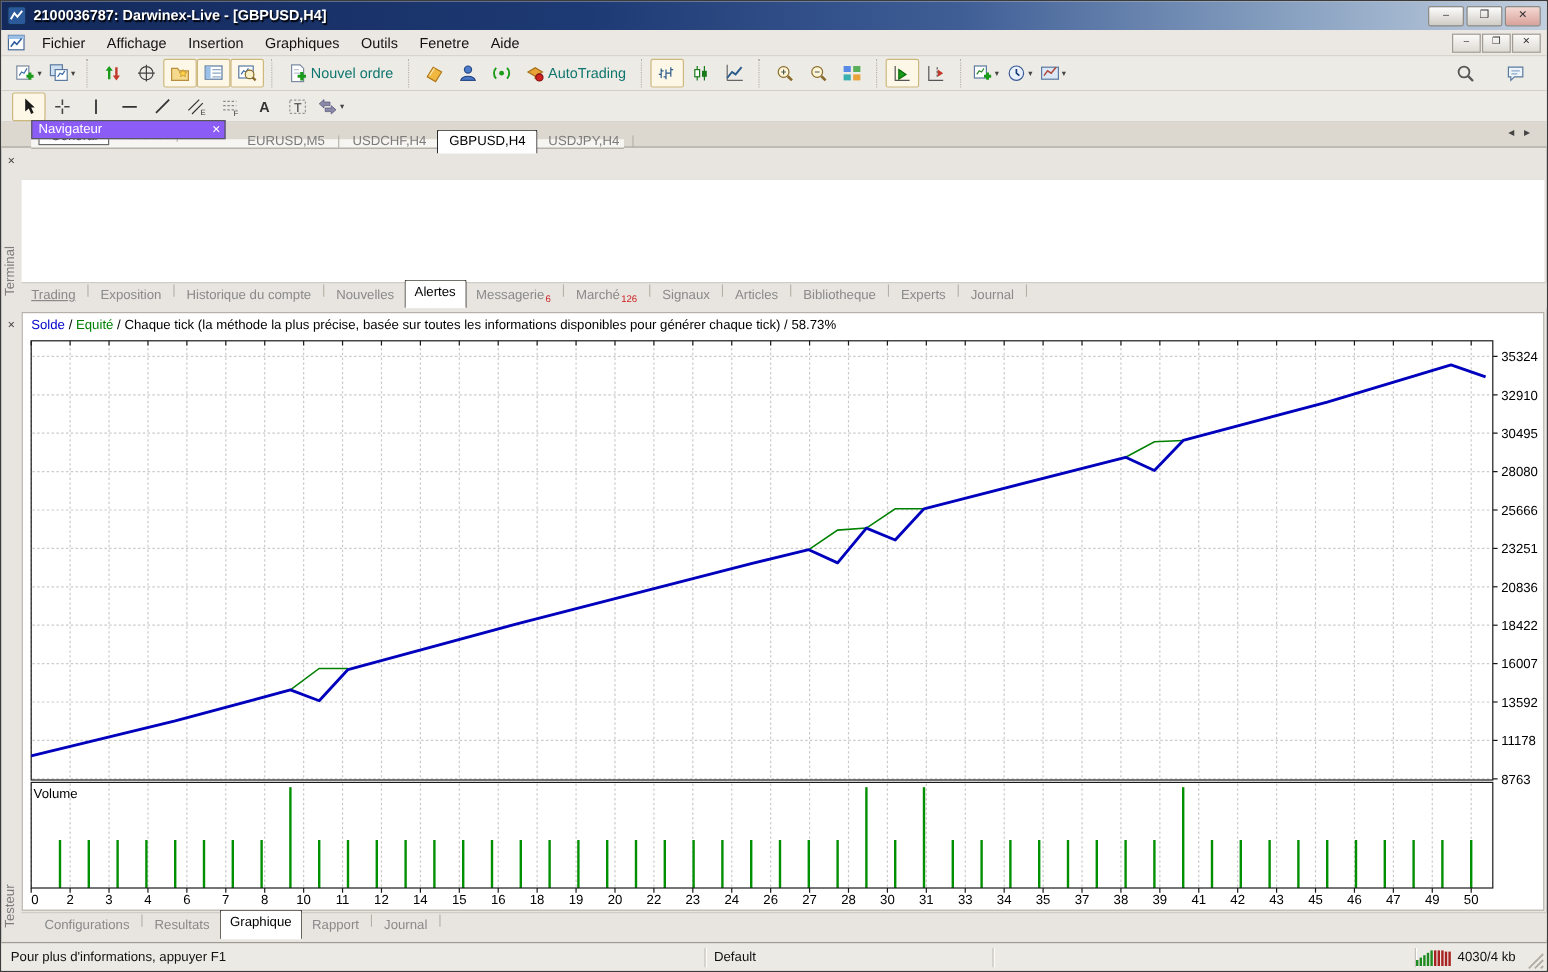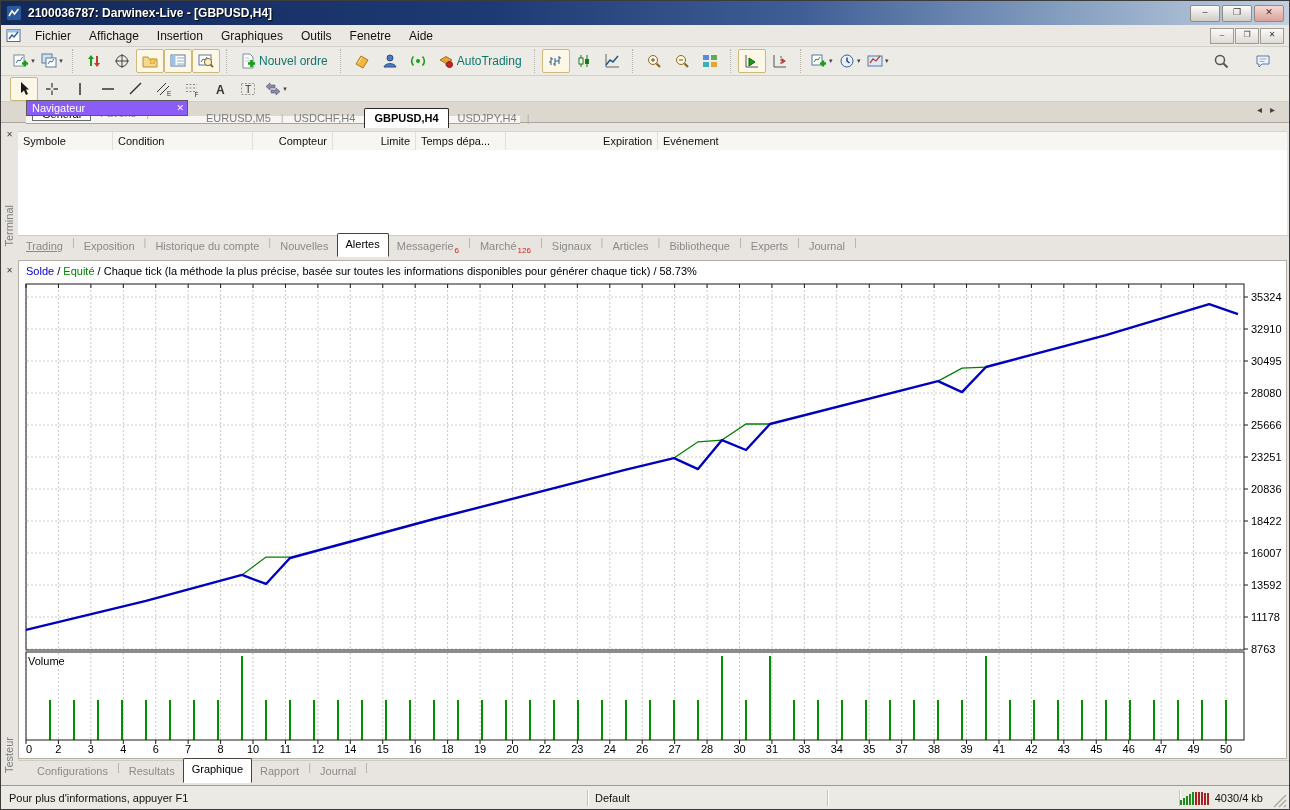--- a/index.html
+++ b/index.html
@@ -39,21 +39,21 @@
   .dd{font-size:7px;color:#444;margin-left:2px;}
   .tb-right{position:absolute;right:12px;display:flex;gap:14px;align-items:center;}
   .tfwrap{display:flex;align-items:center;border-left:1px dotted #b8b4ac;margin-left:6px;padding-left:6px;}
   .tfbtn{width:29px;height:20px;font-size:10px;text-align:center;line-height:20px;color:#222;border:1px solid transparent;}
   .tfbtn.active{background:#fdfbf2;border:1px solid #aaa598;box-shadow:inset 0 0 0 1px #fff;}
   
   .tabsrow{position:absolute;top:101px;height:20px;left:0;right:0;background:#dcd8d0;
     border-bottom:1px solid #aaa69e;font-size:11px;}
   #chart-tabs{position:absolute;left:196px;top:0;height:32px;display:flex;align-items:center;z-index:2;}
   .ctab{color:#7b7b7b;padding:0 9px;line-height:19px;height:19px;}
-  .ctab.active{background:#fff;color:#000;font-weight:bold;border:1px solid #2a2a2a;border-bottom:none;
+  .ctab.active{background:#fff;color:#000;font-weight:normal;border:1px solid #2a2a2a;border-bottom:none;
     border-radius:2px 2px 0 0;}
   .tabsep{color:#9a968e;padding:0 1px;}
   .tab-arrows{position:absolute;right:10px;top:2px;color:#444;font-size:10px;z-index:2;}
   .tab-arrows span{padding:0 4px;}
   .nav-float{position:absolute;left:25px;top:-2px;width:162px;height:16px;background:#8b5cf6;
     border:1px solid #585858;color:#fff;font-size:11px;line-height:14px;padding-left:5px;box-sizing:border-box;z-index:3;}
   .nav-float .navx{position:absolute;right:3px;top:0;font-size:9px;color:#fff;}
   .nav-clip{position:absolute;left:25px;top:14px;width:494px;height:7px;overflow:hidden;
     background:#f7f5f1;border-bottom:1px solid #a8a49c;z-index:1;}
   .nav-tabs-inner{position:relative;top:-9px;display:flex;font-size:11px;padding-left:6px;}
@@ -409,29 +409,20 @@
       <span>Navigateur</span>
       <span class="navx">✕</span>
     </div>
   </div>
 
   <div class="terminal">
     <div class="side-strip">
       <span class="strip-close">✕</span>
       <span class="strip-label">Terminal</span>
     </div>
-    <div class="t-header" id="terminal-columns">
-        <div class="t-col" style="text-align: left; width: 95px;">Symbole</div>
-        <div class="t-col" style="text-align: left; width: 140px;">Condition</div>
-        <div class="t-col" style="text-align: right; width: 80px;">Compteur</div>
-        <div class="t-col" style="text-align: right; width: 83px;">Limite</div>
-        <div class="t-col" style="text-align: left; width: 90px;">Temps dépa...</div>
-        <div class="t-col" style="text-align: right; width: 152px;">Expiration</div>
-        <div class="t-col" style="text-align: left; flex: 1 1 0%; border-right: none;">Evénement</div>
-      </div>
     <div class="t-body"></div>
     <div class="b-tabs" id="terminal-tabs">
         <span class="b-tab und">Trading</span>
         <span class="b-sep tabsep">|</span>
         <span class="b-tab">Exposition</span>
         <span class="b-sep tabsep">|</span>
         <span class="b-tab">Historique du compte</span>
         <span class="b-sep tabsep">|</span>
         <span class="b-tab">Nouvelles</span>
         <span class="b-tab active">Alertes</span>

